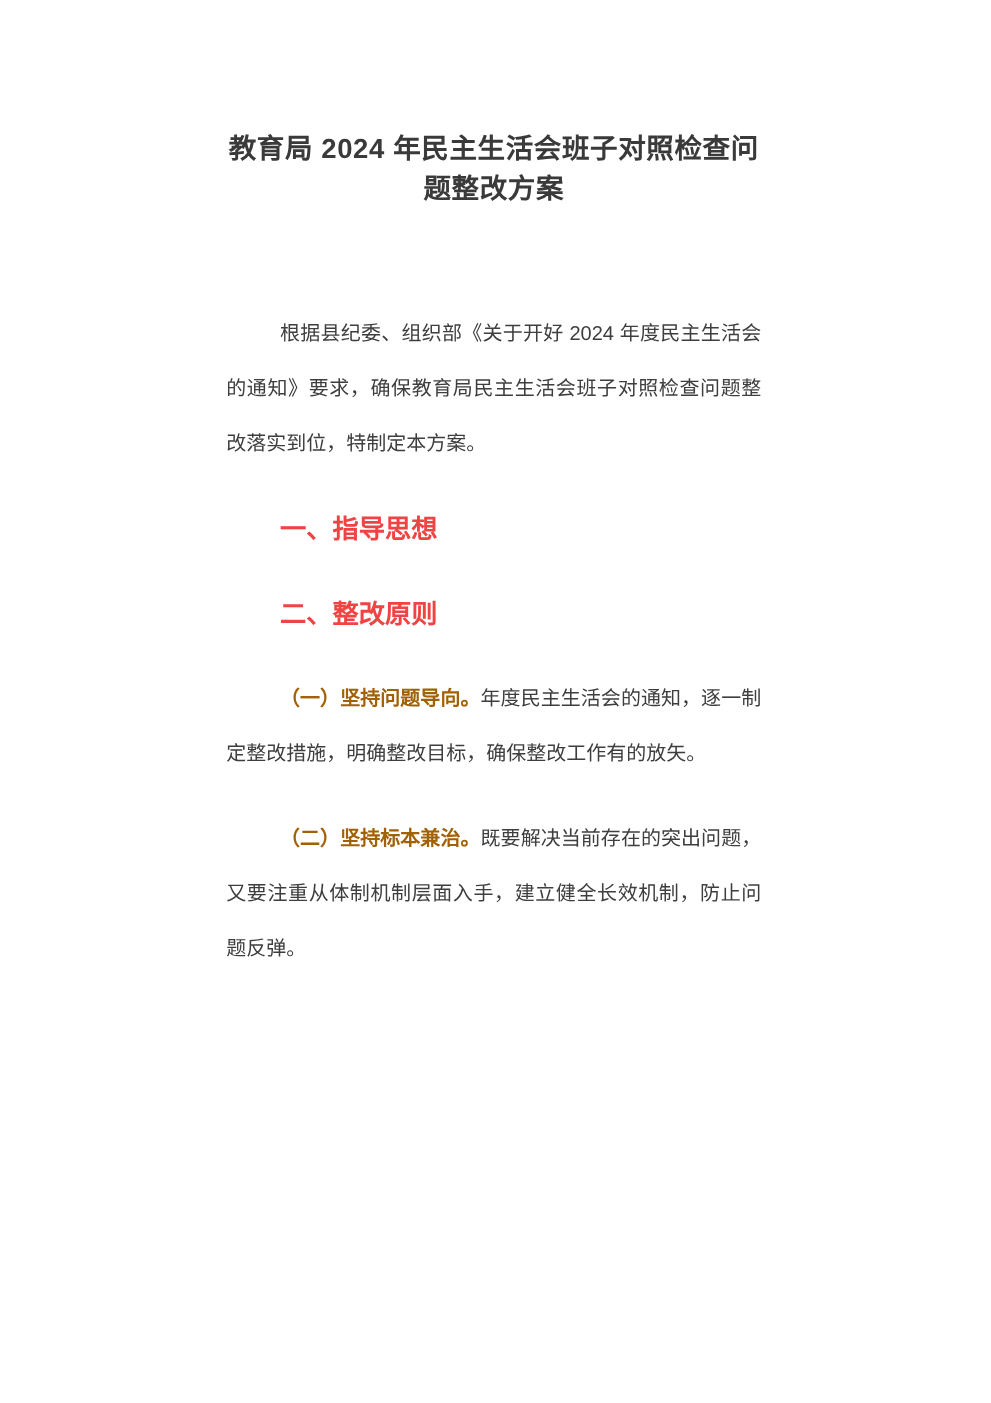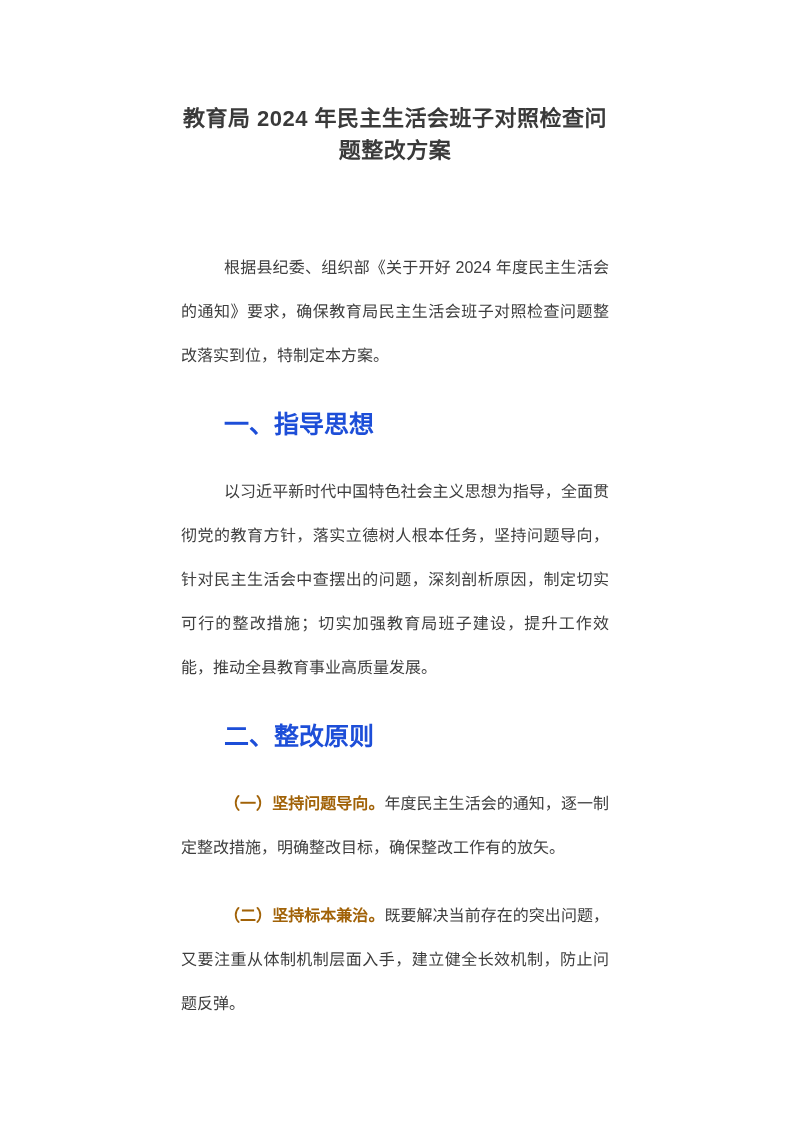--- a/index.html
+++ b/index.html
@@ -32,43 +32,42 @@
     margin: 0 0 24px 0;
     font-size: 16px;
     line-height: 44px;
     text-align: justify;
     text-indent: 43px;
     color: #3e3e3e;
     word-break: break-all;
   }
   .section-heading {
     margin: 0 0 24px 0;
-    font-size: 25px;
+    font-size: 21px;
     font-weight: 700;
     line-height: 44px;
     text-indent: 43px;
-    color: #1d4ed8;
+    color: #ef4444;
   }
   .para .lead {
     font-weight: 700;
     color: #a16207;
   }
 </style>
 </head>
 <body>
 
 <div class="page">
 
   <h1 class="doc-title">教育局 2024 年民主生活会班子对照检查问题整改方案</h1>
 
   <p class="para">根据县纪委、组织部《关于开好 2024 年度民主生活会的通知》要求，确保教育局民主生活会班子对照检查问题整改落实到位，特制定本方案。</p>
 
   <h2 class="section-heading">一、指导思想</h2>
 
-  <p class="para">以习近平新时代中国特色社会主义思想为指导，全面贯彻党的教育方针，落实立德树人根本任务，坚持问题导向，针对民主生活会中查摆出的问题，深刻剖析原因，制定切实可行的整改措施；切实加强教育局班子建设，提升工作效能，推动全县教育事业高质量发展。</p>
 
   <h2 class="section-heading">二、整改原则</h2>
 
   <p class="para"><strong class="lead">（一）坚持问题导向。</strong><span>年度民主生活会的通知，逐一制定整改措施，明确整改目标，确保整改工作有的放矢。</span></p>
 
   <p class="para"><strong class="lead">（二）坚持标本兼治。</strong><span>既要解决当前存在的突出问题，又要注重从体制机制层面入手，建立健全长效机制，防止问题反弹。</span></p>
 
 </div>
 
 </body></html>

